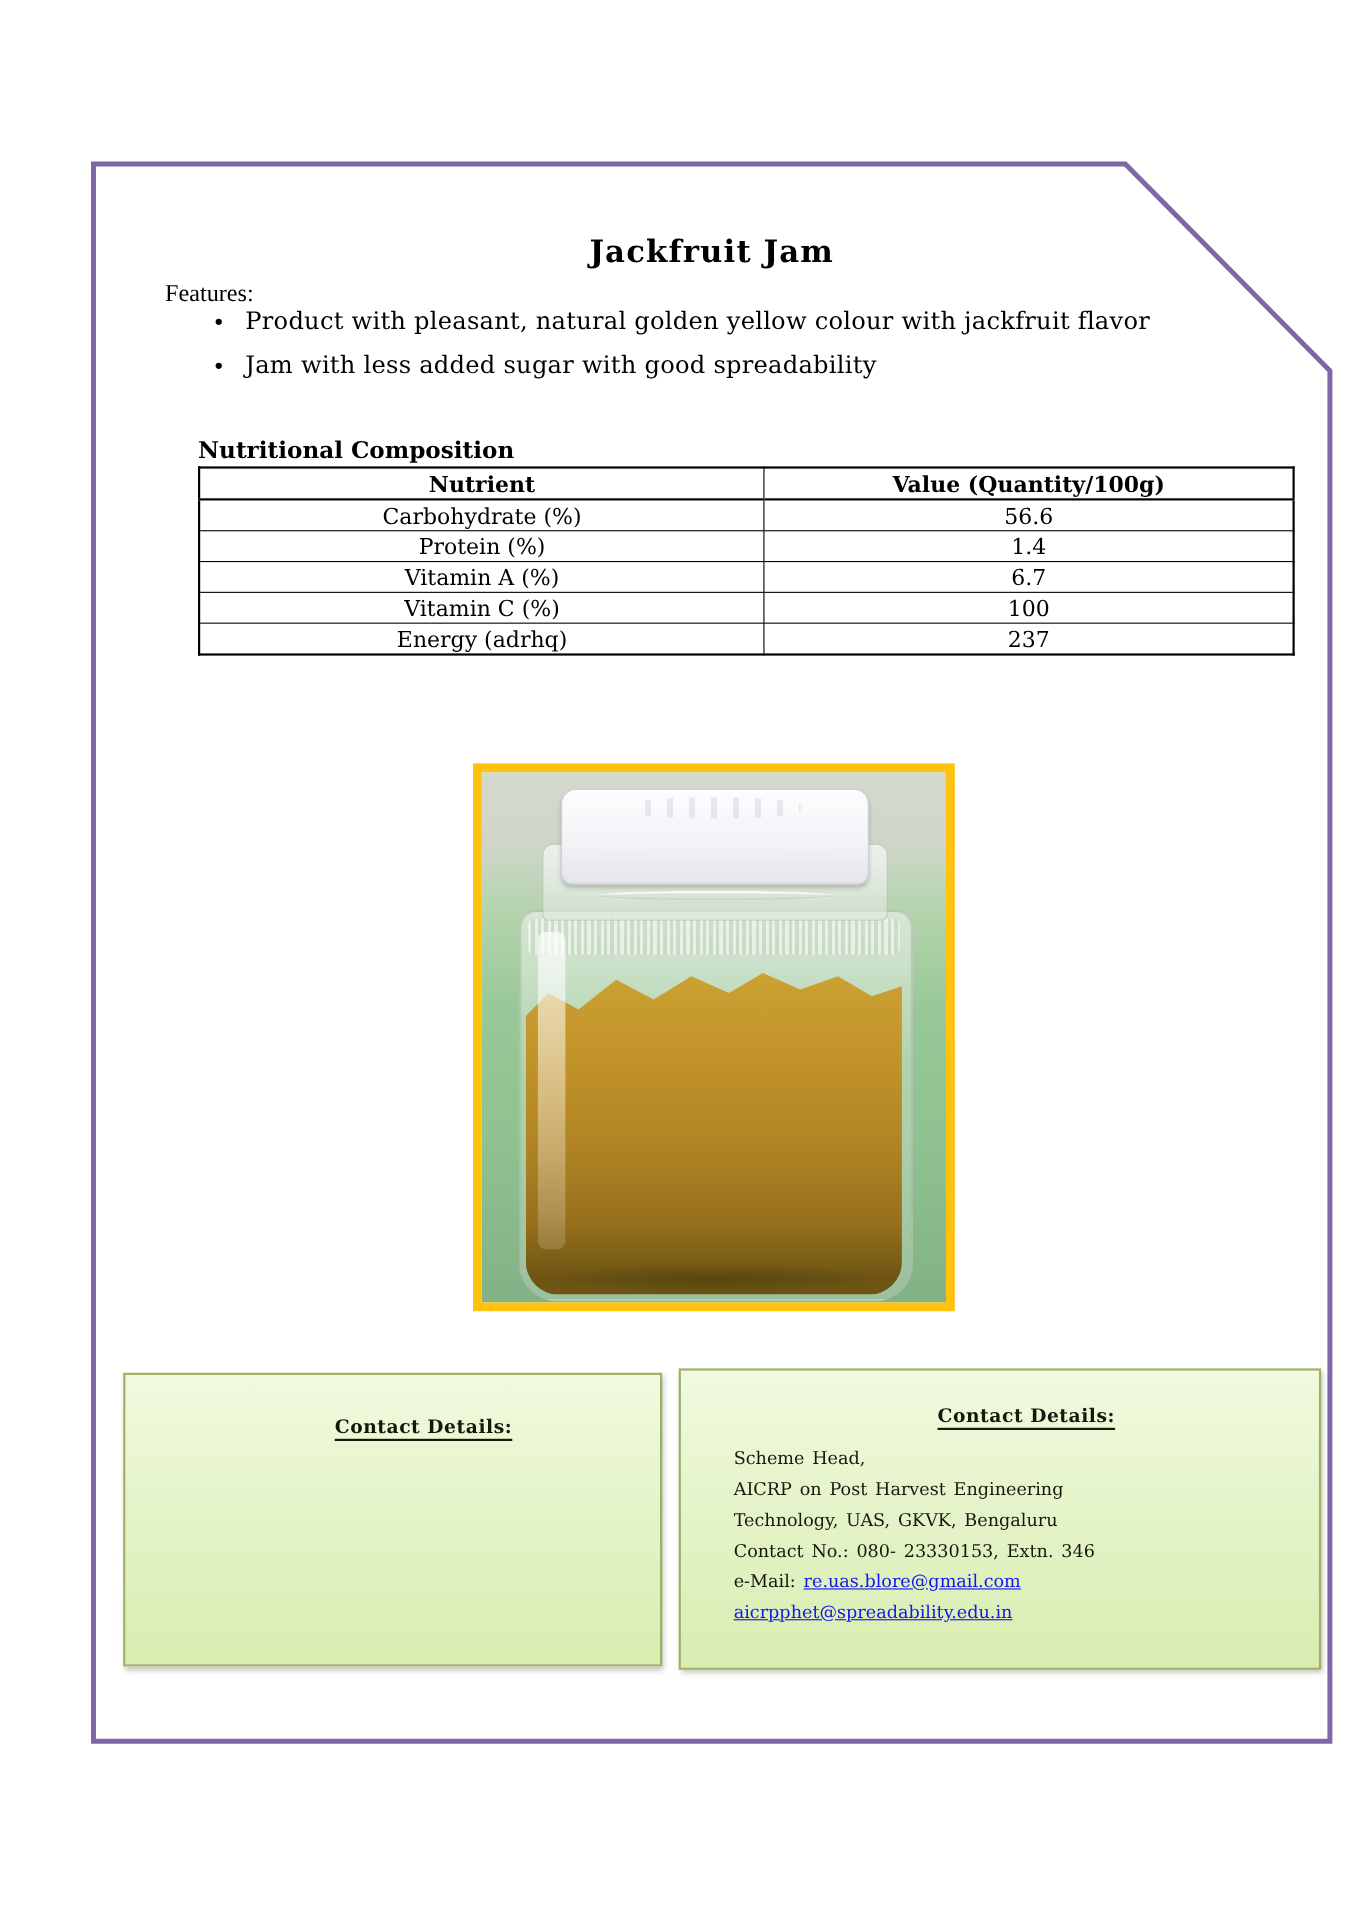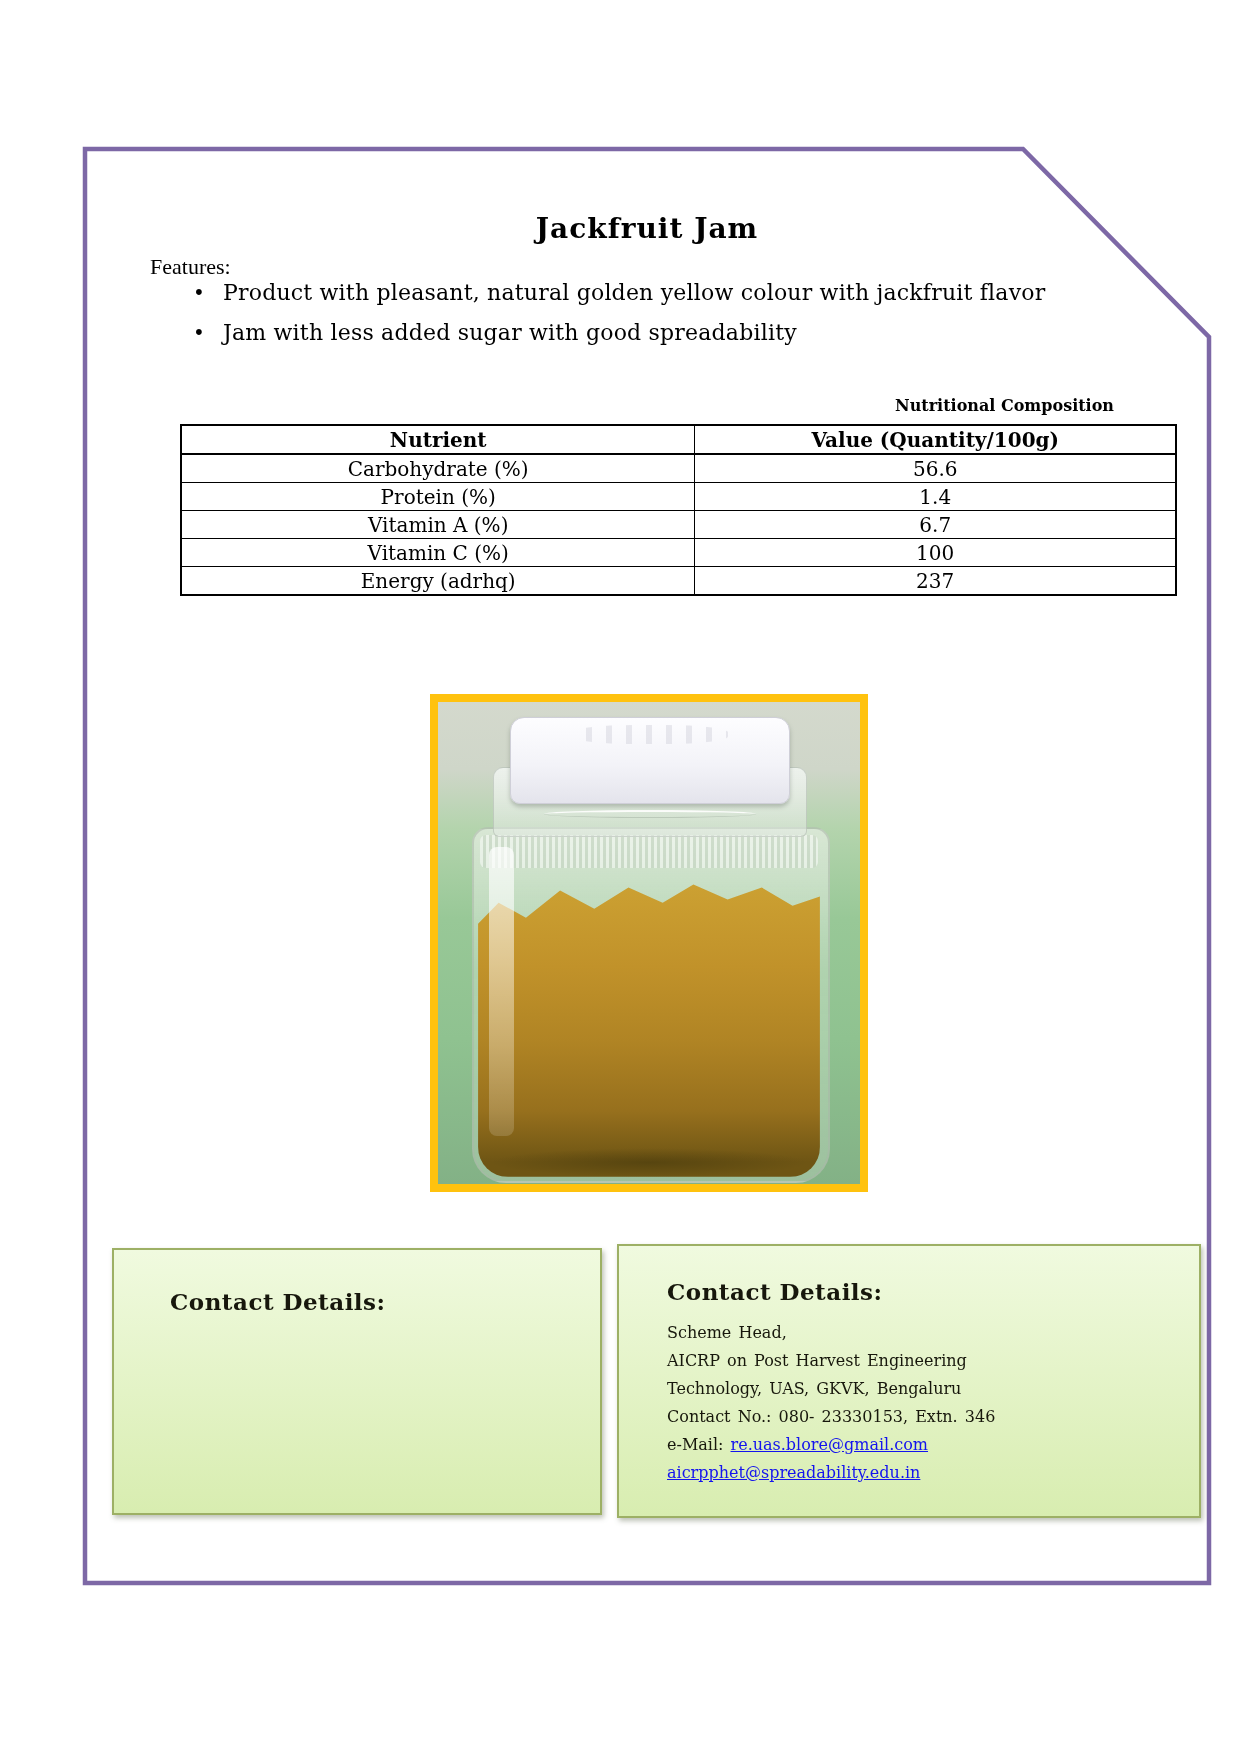--- a/index.html
+++ b/index.html
@@ -18,22 +18,22 @@
   .features-label{
     left:150px;top:238px;font-family:"Liberation Serif",serif;
     font-size:22px;z-index:2;margin-top:16px;
   }
   .bullets{left:193px;top:280px;z-index:2;list-style:none;margin:0;padding:0;}
   .bullets li{display:flex;align-items:flex-start;margin-bottom:14px;
     font-size:22px;letter-spacing:.2px;line-height:26px;}
   .bullets .dot{font-size:20px;margin-right:18px;line-height:26px;}
   
   .table-title{
-    left:180px;top:396px;width:934px;text-align:right;
-    font-size:16px;font-weight:bold;z-index:2;
+    left:180px;top:396px;width:934px;text-align:left;
+    font-size:21px;font-weight:bold;z-index:2;
   }
   table.nutrition{
     position:absolute;left:180px;top:424px;width:997px;z-index:2;
     border-collapse:collapse;border:2px solid #000;
     font-size:20px;table-layout:fixed;
   }
   table.nutrition th,table.nutrition td{
     border:1px solid #000;text-align:center;padding:0;height:27px;
     font-weight:normal;overflow:hidden;white-space:nowrap;
   }
@@ -97,22 +97,22 @@
   .contact-box{
     box-sizing:border-box;z-index:2;
     background:linear-gradient(180deg,var(--box-bg-top,#F0FADF) 0%,var(--box-bg-bottom,#D8EDB0) 100%);
     border:2px solid var(--box-border,#9DB065);
     box-shadow:2px 3px 5px rgba(110,120,95,.45);
     color:#17170c;
   }
   .contact-left{left:112px;top:1248px;width:490px;height:267px;}
   .contact-right{left:617px;top:1244px;width:584px;height:274px;}
   .contact-heading{
-    font-weight:bold;font-size:23px;
-    text-underline-offset:5px;text-decoration-thickness:2px;letter-spacing:.5px;
+    font-weight:bold;font-size:17px;text-decoration:underline;
+    text-underline-offset:5px;text-decoration-thickness:2px;letter-spacing:.5px;text-align:center;
   }
   .contact-left .contact-heading{margin:38px 0 0 56px;}
   .contact-right .contact-heading{margin:32px 0 0 48px;}
   .contact-lines{margin:16px 0 0 56px;font-size:22px;line-height:34px;word-spacing:3px;}
   .contact-right .contact-lines{margin:14px 0 0 48px;font-size:16px;line-height:28px;word-spacing:2px;}
   .link{color:var(--link,#1414EE);text-decoration:underline;cursor:pointer;}
 </style>
 </head>
 <body style="--frame: #7D68A6; --photo-frame: #FFC20E; --box-bg-top: #F0FADF; --box-bg-bottom: #D8EDB0; --box-border: #9DB065; --link: #1414EE;">
 

